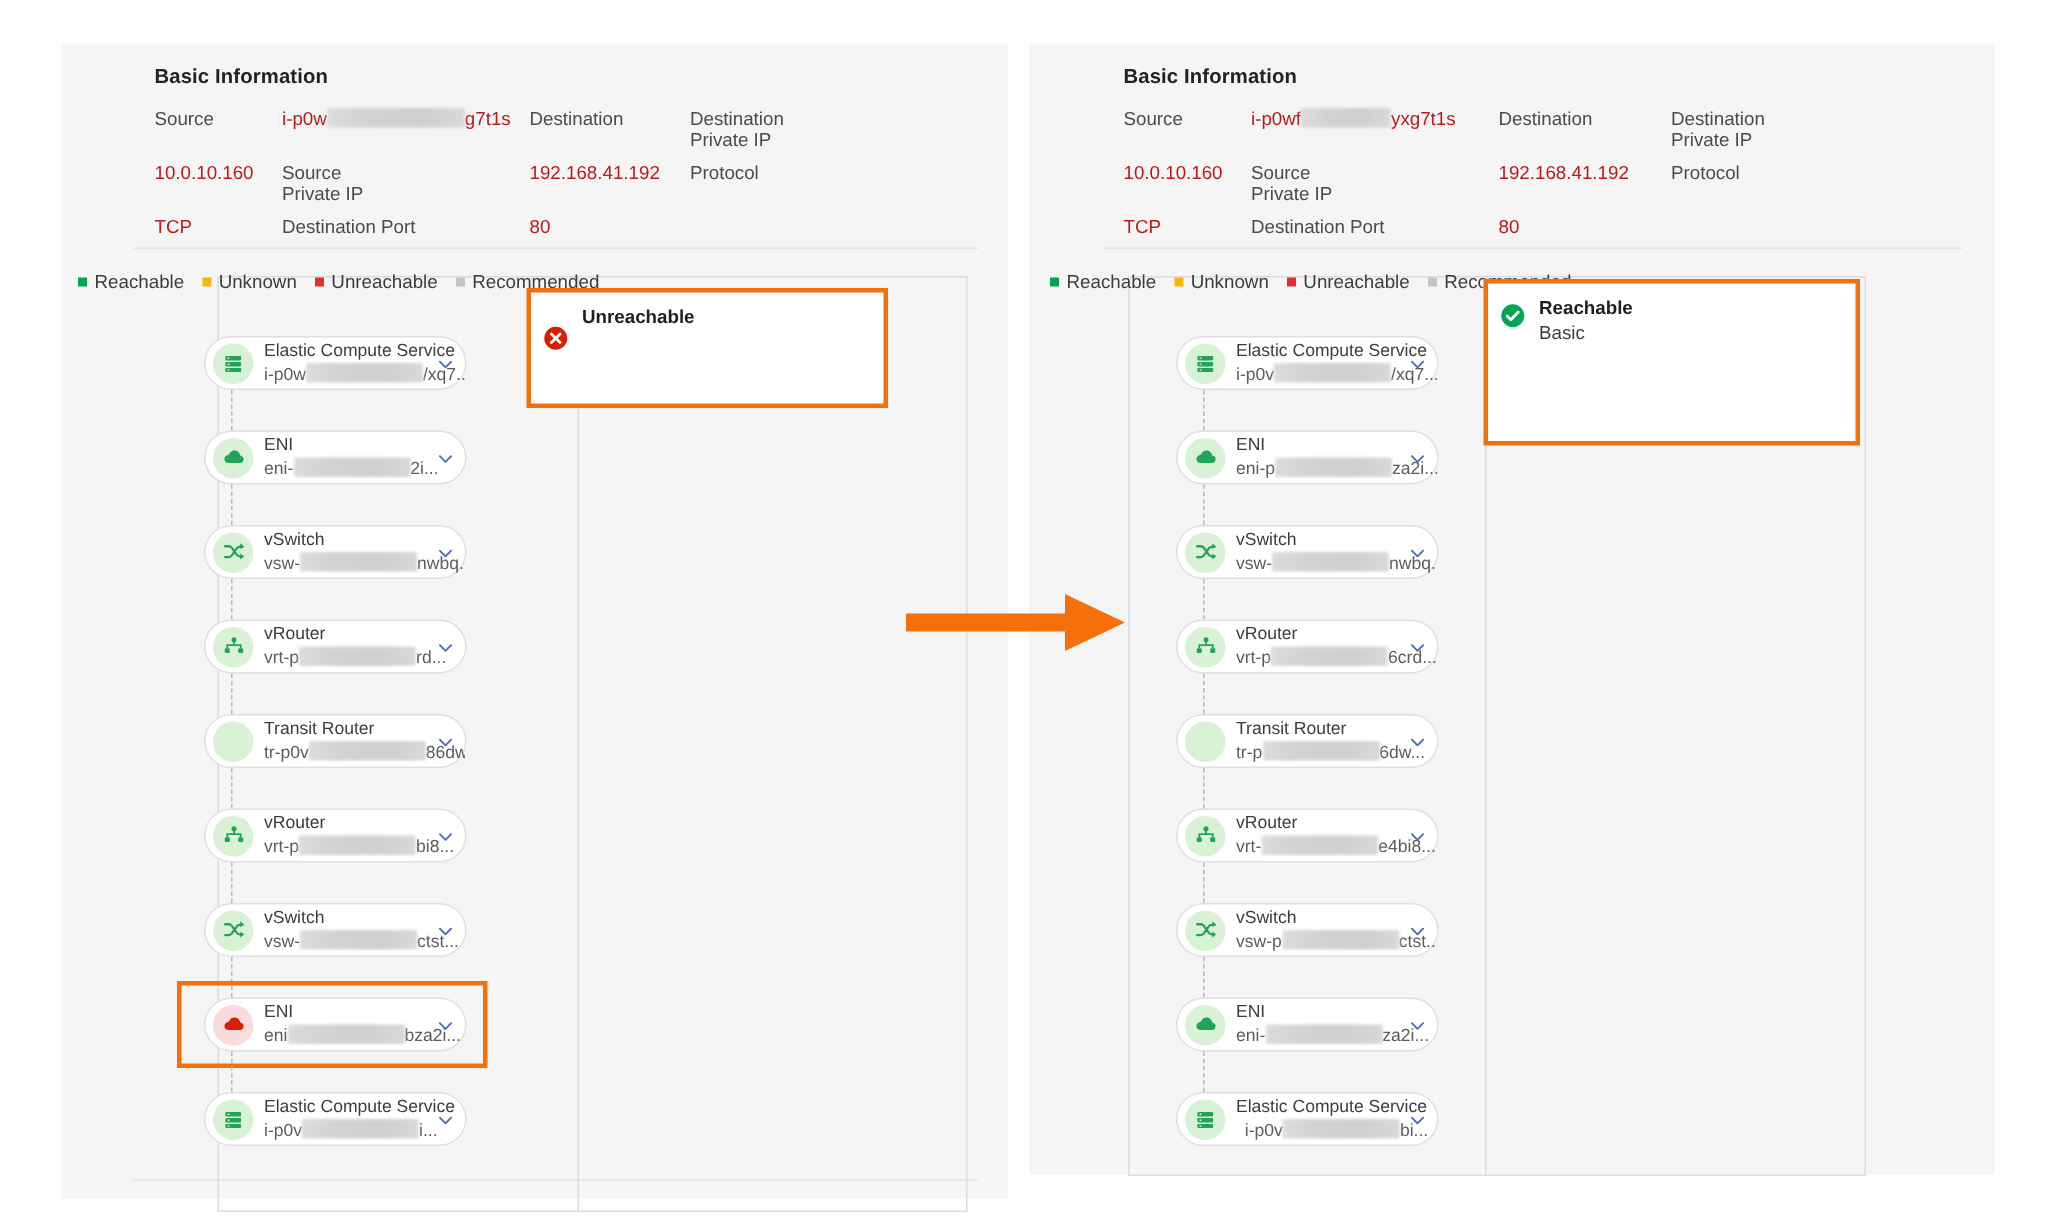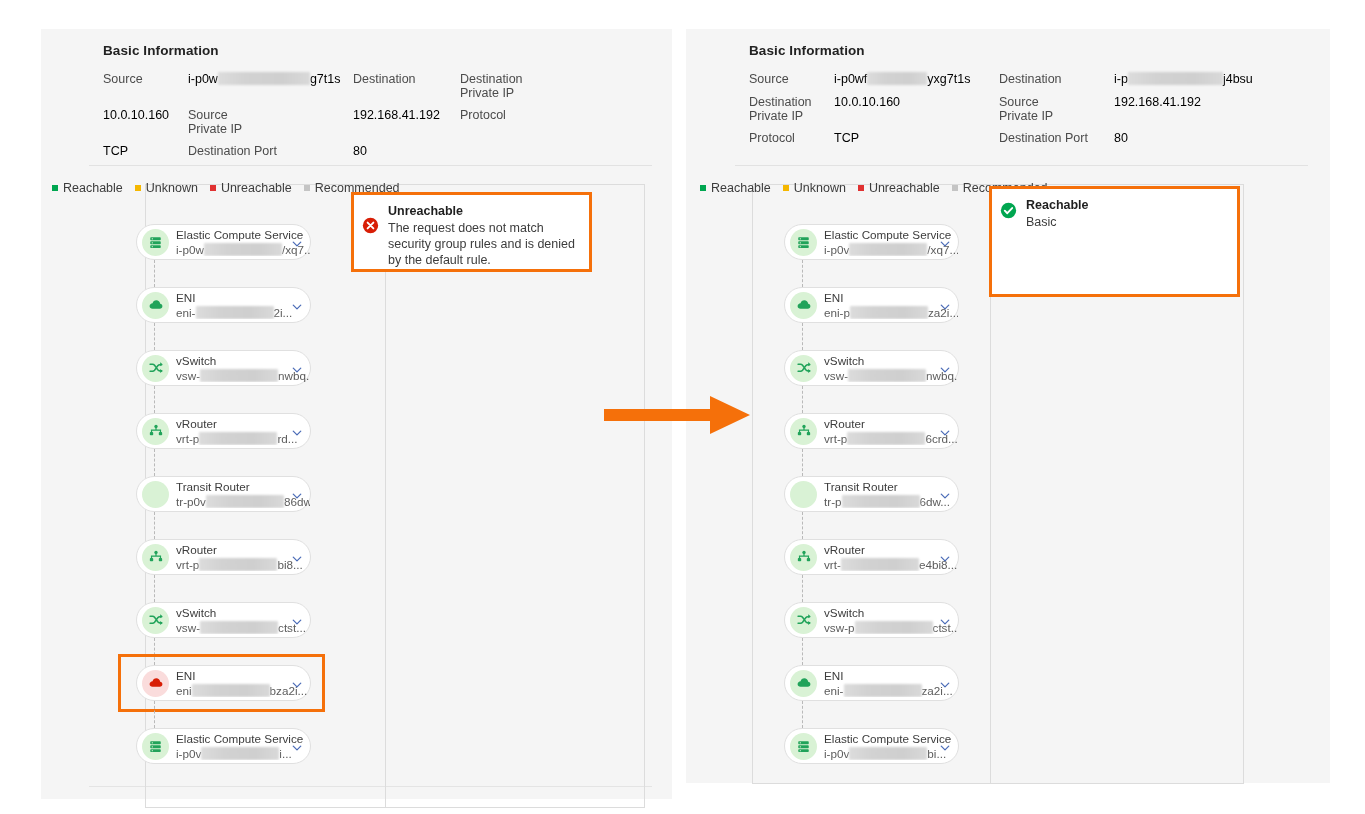--- a/index.html
+++ b/index.html
@@ -37,21 +37,21 @@
     margin-top: 10px;
     padding-left: 48px;
     font-size: 12.5px;
     color: #3c3c3c;
   }
   .panel.right .bi-grid {
     grid-template-columns: 85px 165px 115px auto;
     padding-left: 49px;
   }
   .bi-grid .k { color: #4b4b4b; line-height: 15px; padding: 4px 0; }
-  .bi-grid .v { color: #000000; line-height: 15px; padding: 4px 0; }
+  .bi-grid .v { color: #b91c1c; line-height: 15px; padding: 4px 0; }
   .bi-grid .k.two { line-height: 14px; }
 
   .blur {
     display: inline-block;
     vertical-align: -2px;
     height: 13px;
     border-radius: 1px;
     background: linear-gradient(90deg,#dcdcdc,#d2d2d2 30%,#cfcfcf 70%,#d9d9d9);
     filter: blur(1.1px);
   }
@@ -368,32 +368,30 @@
 
   <div class="res-box" style="left:351px;top:192px;width:241px;height:80px;">
     <div class="res-inner">
       <div class="res-icon" style="top:22px;">
         <svg width="17" height="17" viewBox="0 0 20 20">
             <circle cx="10" cy="10" r="9" fill="#d81e06"></circle>
         <path d="M6.6 6.6 L13.4 13.4 M13.4 6.6 L6.6 13.4" stroke="#fff" stroke-width="2.2" stroke-linecap="round"></path>
           </svg>
       </div>
       <div class="res-h">Unreachable</div>
-      <div class="res-b">The request does not match security group rules and is denied by the default rule.</div>
     </div>
   </div>
 
   <div class="panel right">
     <div class="panel-inner">
       <div class="bi-title">Basic Information</div>
       <div class="bi-grid" id="R-bi">
           <div class="k">Source</div>
           <div class="v">i-p0wf<span class="blur" style="width:60px"></span>yxg7t1s</div>
           <div class="k">Destination</div>
-          <div class="v">i-p<span class="blur" style="width:95px"></span>j4bsu</div>
           <div class="k two">Destination<br>Private IP</div>
           <div class="v">10.0.10.160</div>
           <div class="k two">Source<br>Private IP</div>
           <div class="v">192.168.41.192</div>
           <div class="k">Protocol</div>
           <div class="v">TCP</div>
           <div class="k">Destination Port</div>
           <div class="v">80</div>
         </div>
       <div class="bi-divider"></div>
@@ -565,21 +563,21 @@
               <rect x="3" y="3" width="14" height="4" rx="1" fill="#21a35a"></rect>
               <rect x="3" y="8.4" width="14" height="4" rx="1" fill="#21a35a"></rect>
               <rect x="3" y="13.8" width="14" height="3.6" rx="1" fill="#21a35a"></rect>
               <rect x="5" y="4.4" width="1.6" height="1.4" fill="#d9f2d5"></rect>
               <rect x="5" y="9.8" width="1.6" height="1.4" fill="#d9f2d5"></rect>
               <rect x="5" y="15" width="1.6" height="1.3" fill="#d9f2d5"></rect>
             </svg>
           </span>
           <span class="txt" style="display: block;">
             <span class="t1" style="display: block;">Elastic Compute Service</span>
-            <span class="t2" style="display: block;">i-p0v<span class="blur" style="width:78px"></span>bi...</span>
+            <span class="t2" style="display: block; text-align: center;">i-p0v<span class="blur" style="width:78px"></span>bi...</span>
           </span>
           <span class="chev"><svg width="12" height="12" viewBox="0 0 16 16">
               <path d="M3 5.5 L8 10.5 L13 5.5" stroke="#4b6cb7" stroke-width="1.7" fill="none" stroke-linecap="round" stroke-linejoin="round"></path>
             </svg></span>
         </div>
       </div>
     </div>
 
   <div class="res-box" style="left:989px;top:186px;width:251px;height:111px;">
     <div class="res-inner">

